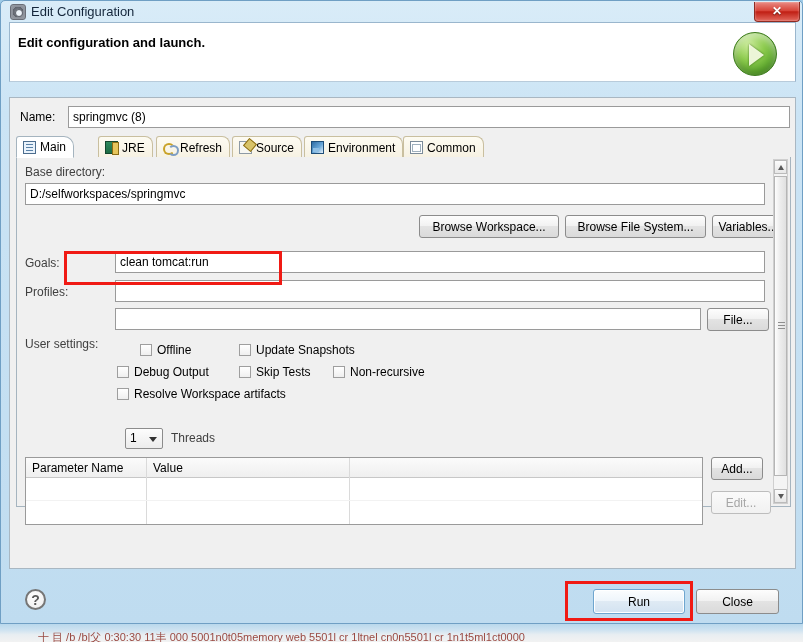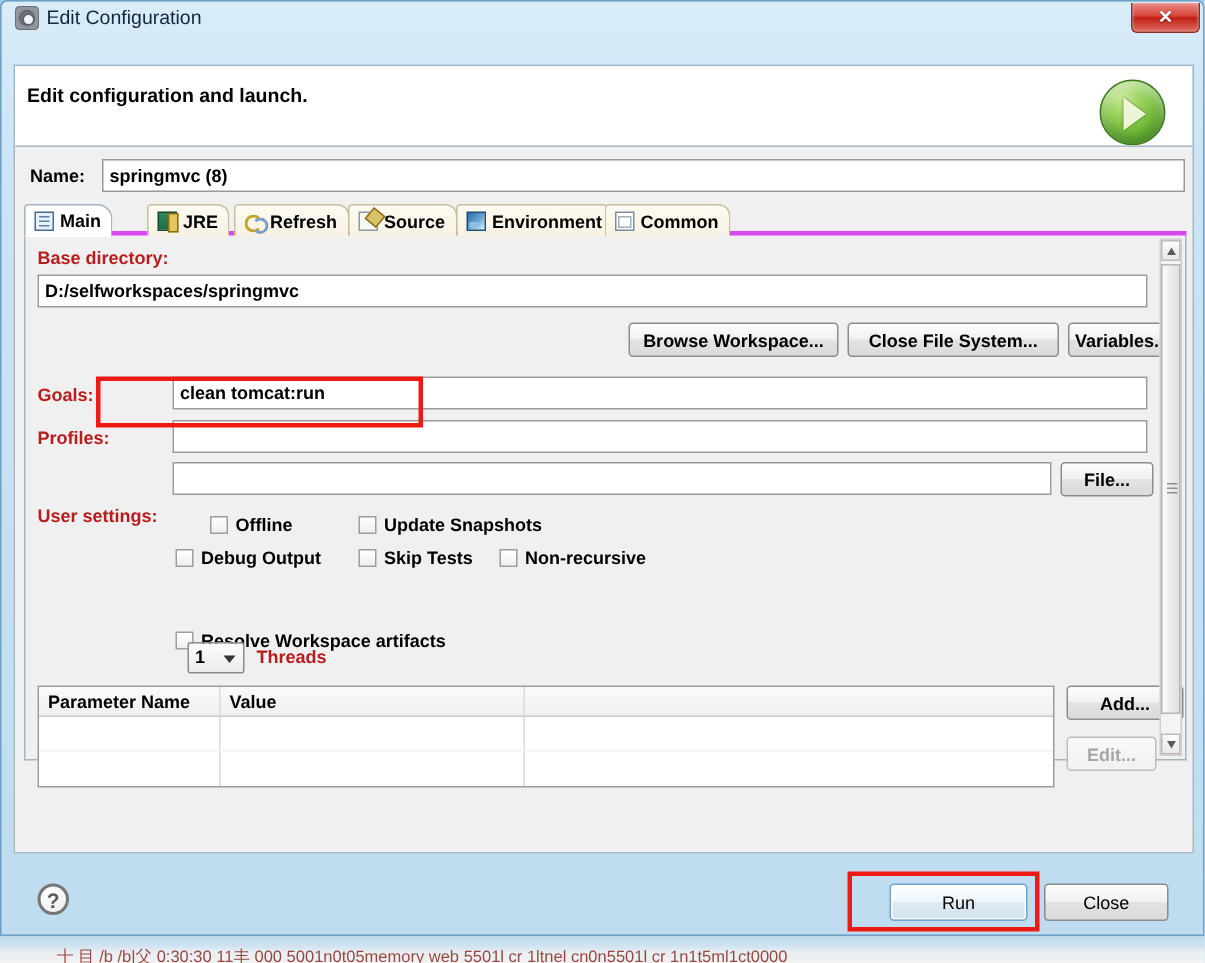--- a/index.html
+++ b/index.html
@@ -56,21 +56,21 @@
     cursor: pointer;
   }
   #close-btn span {
     position:absolute; left:0; right:0; top:2px; text-align:center;
     color:#ffffff; font-size:12px; font-weight:bold;
     text-shadow: 0 1px 1px rgba(0,0,0,.5);
   }
 
   
   #header {
-    position: absolute; left: 8px; top: 42px; width: 787px; height: 70px;
+    position: absolute; left: 8px; top: 21px; width: 787px; height: 60px;
     background: #ffffff;
     border: 1px solid #9ab6cd;
     border-bottom: 1px solid #b8cbdb;
   }
   #header-title {
     position: absolute; left: 8px; top: 12px;
     font-size: 13px; font-weight: bold; color: #000000;
   }
   #run-glyph {
     position: absolute; right: 18px; top: 9px;
@@ -86,37 +86,36 @@
     border-top: 11px solid transparent;
     border-bottom: 11px solid transparent;
     filter: drop-shadow(0 0 1px rgba(40,90,10,.8));
   }
 
   
   #body-panel {
     position: absolute; left: 8px; top: 96px; width: 787px; height: 472px;
     background: #f0f0f0;
     border: 1px solid #a9b7c2;
-    font-weight: bold;
   }
 
   
   #name-row { position:absolute; left:6px; top:8px; width:775px; height:22px; }
   #name-label { position:absolute; left:4px; top:4px; font-size:12px; color:#000; }
   #name-input {
     position:absolute; left:52px; top:0; width:722px; height:22px;
     background:#ffffff; border:1px solid #9a9a9a;
     font-family:"Liberation Sans",sans-serif; font-size:12px; color:#000;
     padding-left:4px; line-height:20px;
   }
 
   
   #tabstrip {
     position:absolute; left:6px; top:38px; width:775px; height:22px;
-    border-bottom:4px solid #d946ef;
+    border-bottom:1px solid #d946ef;
   }
   .tab {
     position:absolute; top:0; height:22px;
     display:flex; align-items:center; gap:4px;
     padding:0 7px 0 6px;
     font-size:12px; color:#000;
     background: linear-gradient(180deg,#fdfbf2 0%, #f6f1e2 100%);
     border:1px solid #c9bf9f;
     border-bottom:none;
     border-radius: 3px 8px 0 0;
@@ -143,21 +142,21 @@
   .ico-env   { background:linear-gradient(135deg,#2e6ca3 0%,#69a7d8 55%,#e9f3fb 100%); border:1px solid #1f4e78; }
   .ico-env::after{content:"";position:absolute;left:1px;bottom:1px;width:6px;height:4px;background:#8fbfe4;}
   .ico-common{ background:#ffffff; border:1px solid #7b8b99; }
   .ico-common::after{content:"";position:absolute;left:1px;top:2px;right:1px;bottom:1px;border:1px solid #9fb0bd;}
 
   
   #tabpane {
     position:absolute; left:6px; top:59px; width:775px; height:350px;
     background:#f0f0f0; border:1px solid #a5b4bf; border-top:none;
   }
-  .lbl { position:absolute; font-size:12px; color:#b91c1c; white-space:nowrap; }
+  .lbl { position:absolute; font-size:12px; color:#404040; white-space:nowrap; }
   .txtfield {
     position:absolute; height:22px; background:#ffffff;
     border:1px solid #9a9a9a;
     font-family:"Liberation Sans",sans-serif; font-size:12px; color:#000;
     padding-left:4px; line-height:20px; overflow:hidden; white-space:nowrap;
   }
   .btn {
     position:absolute; height:23px;
     background: linear-gradient(180deg,#fdfdfd 0%, #f1f1f1 48%, #e3e3e3 50%, #dadada 100%);
     border:1px solid #8c8c8c; border-radius:3px;
@@ -330,21 +329,21 @@
         <span>Common</span>
       </div>
     </div>
 
     <div id="tabpane">
 
       <div class="lbl" style="left:8px; top:8px;">Base directory:</div>
       <div class="txtfield" style="left:8px; top:26px; width:740px;">D:/selfworkspaces/springmvc</div>
 
       <div class="btn" style="left:402px; top:58px; width:140px;">Browse Workspace...</div>
-      <div class="btn" style="left:548px; top:58px; width:141px;">Close File System...</div>
+      <div class="btn" style="left:548px; top:58px; width:141px;">Browse File System...</div>
       <div class="btn" style="left:695px; top:58px; width:72px;">Variables...</div>
 
       <div class="lbl" style="left:8px; top:99px;">Goals:</div>
       <div class="txtfield" style="left:98px; top:94px; width:650px;">clean tomcat:run</div>
 
       <div class="lbl" style="left:8px; top:128px;">Profiles:</div>
       <div class="txtfield" style="left:98px; top:123px; width:650px;"></div>
 
       <div class="lbl" style="left:8px; top:156px;margin-top:24px;">User settings:</div>
       <div class="txtfield" style="left:98px; top:151px; width:586px;"></div>
@@ -363,41 +362,41 @@
         <span>Debug Output</span>
       </div>
       <div class="cbx-row" style="left:222px; top:208px;">
         <span class="cbx"></span>
         <span>Skip Tests</span>
       </div>
       <div class="cbx-row" style="left:316px; top:208px;">
         <span class="cbx"></span>
         <span>Non-recursive</span>
       </div>
-      <div class="cbx-row" style="left:100px; top:230px;margin-top:33px;">
+      <div class="cbx-row" style="left:100px; top:230px;">
         <span class="cbx"></span>
         <span>Resolve Workspace artifacts</span>
       </div>
 
       <div id="threads-combo">
         <span class="val">1</span>
         <span class="arw"></span>
       </div>
       <div class="lbl" style="left:154px; top:274px;">Threads</div>
 
       <div id="param-table">
         <div id="param-head">
           <div class="col-h" style="left:6px;">Parameter Name</div>
           <div class="col-h" style="left:127px;">Value</div>
         </div>
         <div class="vline" style="left:120px;"></div>
         <div class="vline" style="left:323px;"></div>
         <div class="rowline" style="top:42px;"></div>
       </div>
-      <div class="btn" style="left:694px; top:300px; width:78px;">Add...</div>
+      <div class="btn" style="left:694px; top:300px; width:52px;">Add...</div>
       <div class="btn disabled" style="left:694px; top:334px; width:60px;">Edit...</div>
 
       <div id="vscroll">
         <div class="sb-arrow up">
             <span class="tri"></span>
           </div>
         <div id="sb-thumb"></div>
         <div class="sb-arrow down">
             <span class="tri"></span>
           </div>

